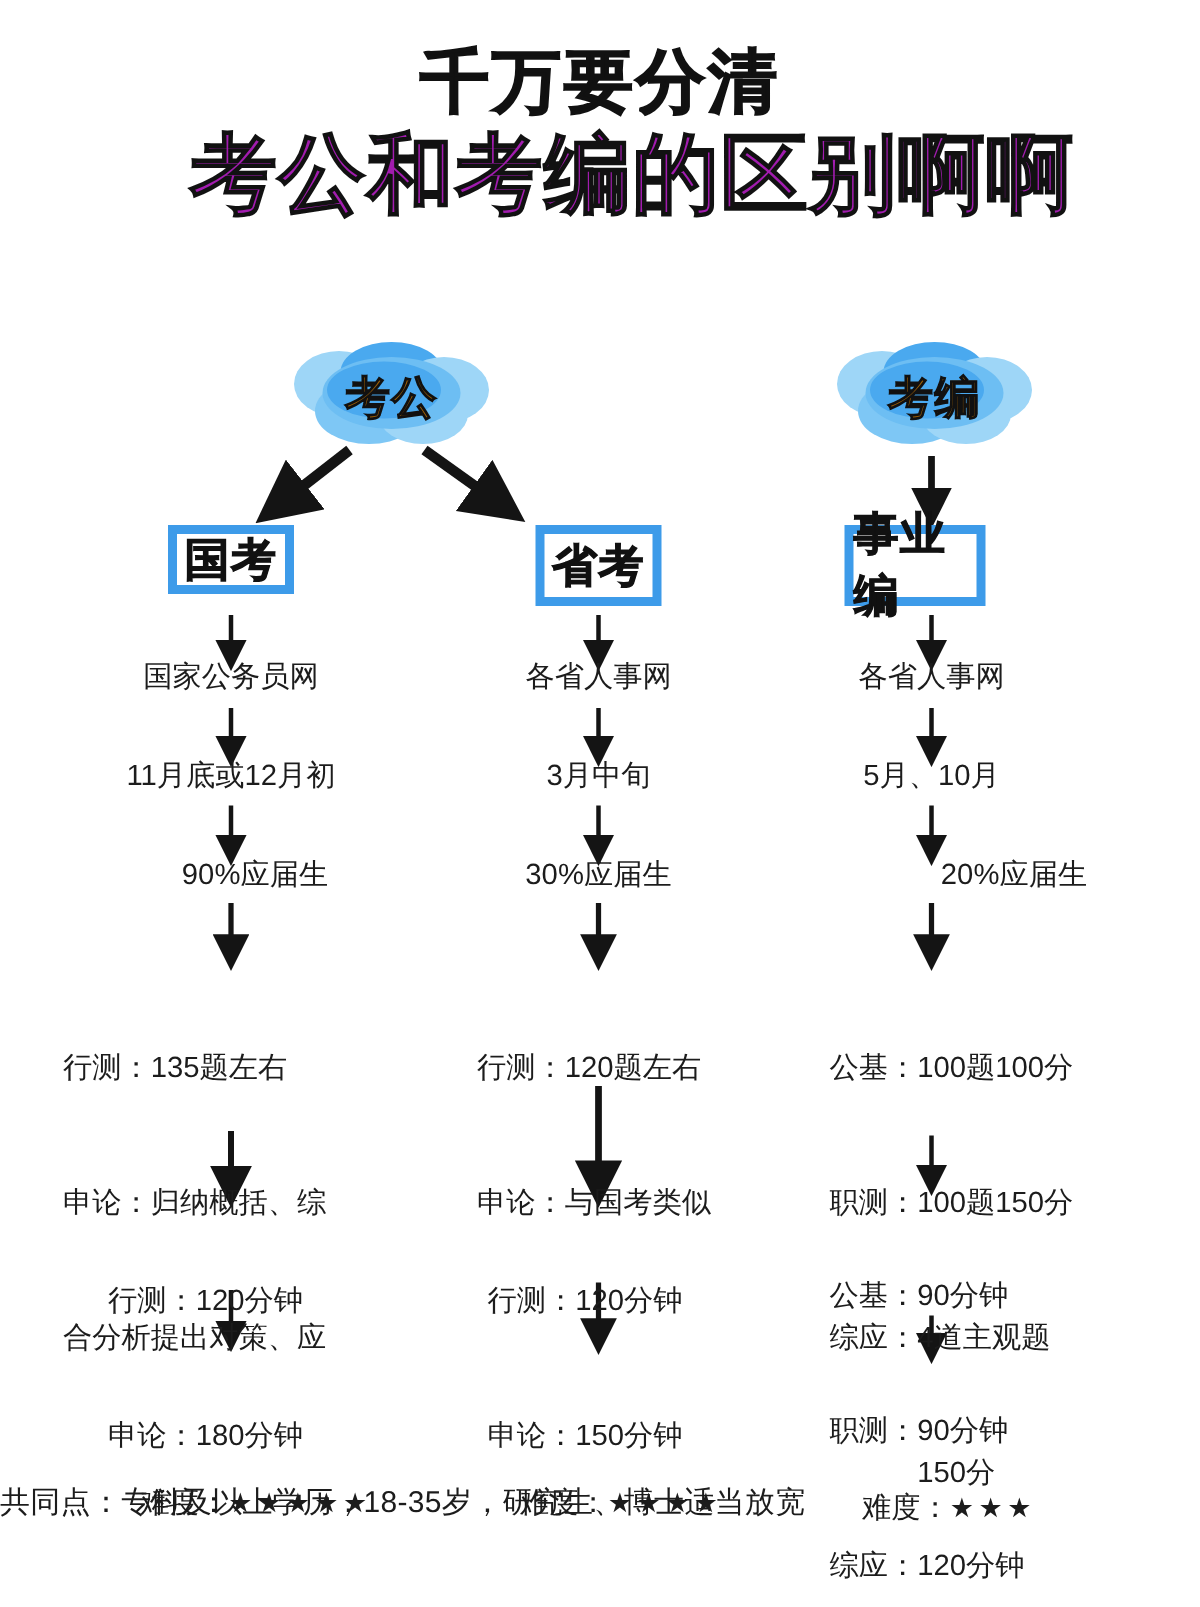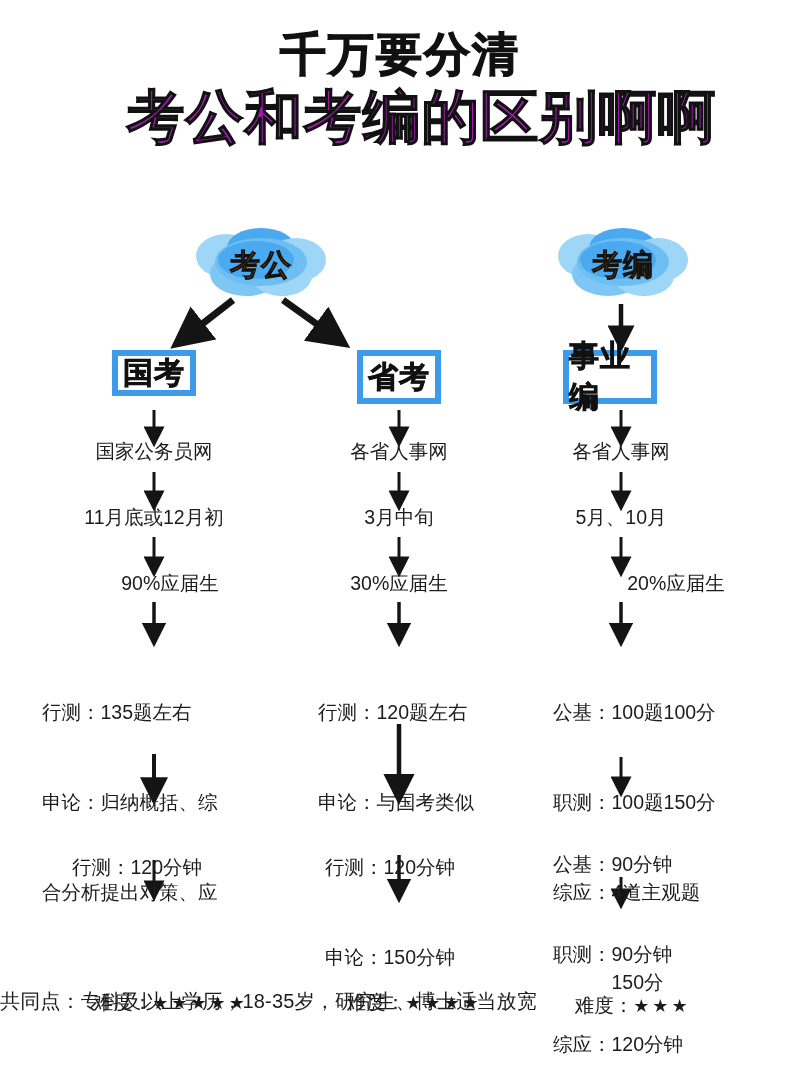--- a/index.html
+++ b/index.html
@@ -204,20 +204,21 @@
 <div class="cell center" style="left:154px; top:436px;">国家公务员网</div>
 <div class="cell center" style="left:154px; top:502px;">11月底或12月初</div>
 <div class="cell center" style="left:170px; top:568px;">90%应届生</div>
 <div class="cell left" style="left:42px; top:637px;">
   <div>行测：135题左右</div>
   <div>申论：归纳概括、综</div>
   <div>合分析提出对策、应</div>
 </div>
 <div class="cell left" style="left:72px; top:792px;">
   <div>行测：120分钟</div>
+  <div>申论：180分钟</div>
 </div>
 <div class="cell left" style="left:72px; top:897px;">
   <div>
     <span>难度：</span><span class="stars">★★★★★</span>
   </div>
   
 </div>
 
 <div class="cell center" style="left:399px; top:436px;">各省人事网</div>
 <div class="cell center" style="left:399px; top:502px;">3月中旬</div>

